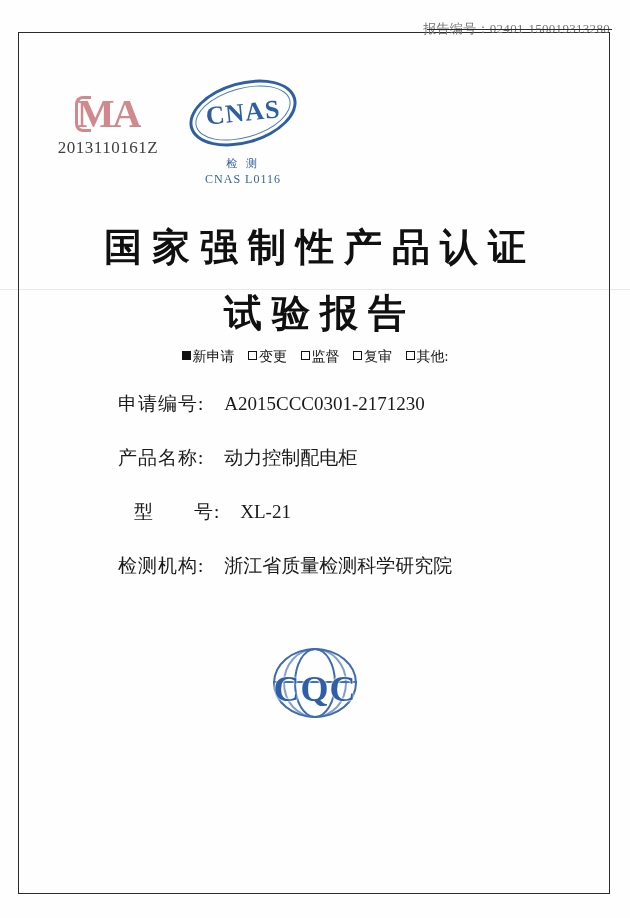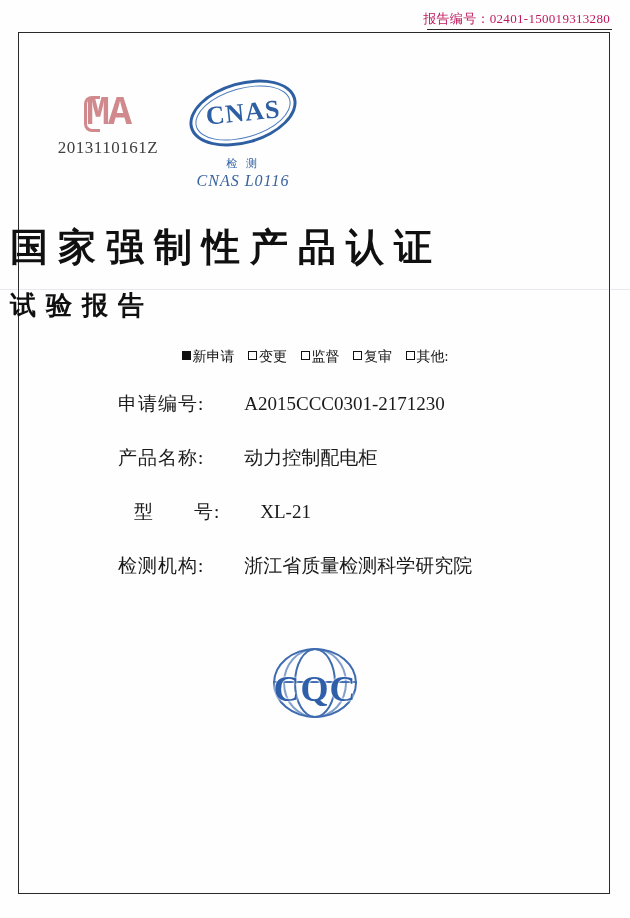--- a/index.html
+++ b/index.html
@@ -31,25 +31,25 @@
     width: 592px;
     height: 862px;
     border: 1px solid #2a2a2a;
     box-sizing: border-box;
   }
 
   
   .report-no {
     position: absolute;
     right: 20px;
-    top: 10px;
+    top: 20px;
     font-size: 13px;
     letter-spacing: 0.3px;
     white-space: nowrap;
-    color: #be185d;
+    color: #737373;
   }
   .report-no-underline {
     position: absolute;
     right: 18px;
     top: 29px;
     width: 185px;
     border-bottom: 1px solid #2a2a2a;
   }
 
   
@@ -63,21 +63,21 @@
 
   
   .cma {
     position: absolute;
     left: 48px;
     top: 10px;
     width: 120px;
     text-align: center;
   }
   .cma-logo {
-    font-family: Liberation Mono, monospace;
+    font-family: Liberation Serif, serif;
     font-size: 40px;
     font-weight: bold;
     color: #d08a8e;
     letter-spacing: -2px;
     line-height: 44px;
     position: relative;
     display: inline-block;
     padding: 0 4px;
   }
   .cma-logo::before {
@@ -147,45 +147,44 @@
     letter-spacing: 1px;
     transform: rotate(-6deg);
   }
   .cnas-cn {
     font-size: 11px;
     color: #2e5fa3;
     letter-spacing: 3px;
     margin-top: 12px;
   }
   .cnas-code {
-    font-size: 16px;
+    font-size: 12px;
     color: #3a63a0;
     letter-spacing: 1px;
     margin-top: 1px;
-    font-style: italic;
   }
 
   
   .title1, .title2 {
     position: absolute;
     width: 630px;
-    text-align: left;
+    text-align: center;
     font-family: "Liberation Serif", serif;
     font-weight: bold;
     color: #101010;
   }
   .title1 {
     top: 222px;
     font-size: 38px;
     letter-spacing: 10px;
     text-indent: 10px;
   }
   .title2 {
     top: 288px;
-    font-size: 26px;
+    font-size: 38px;
     letter-spacing: 10px;
     text-indent: 10px;
   }
 
   
   .scanline {
     position: absolute;
     left: 0;
     top: 289px;
     width: 630px;
@@ -227,21 +226,20 @@
     top: 392px;
     width: 630px;
   }
   .field {
     display: flex;
     align-items: baseline;
     margin: 0 0 30px 0;
     padding-left: 118px;
     font-size: 19px;
     line-height: 24px;
-    gap: 20px;
   }
   .field .lab {
     white-space: nowrap;
     letter-spacing: 1px;
   }
   .field .val {
     margin-left: 20px;
     white-space: nowrap;
   }
   .field .lab.spaced {

